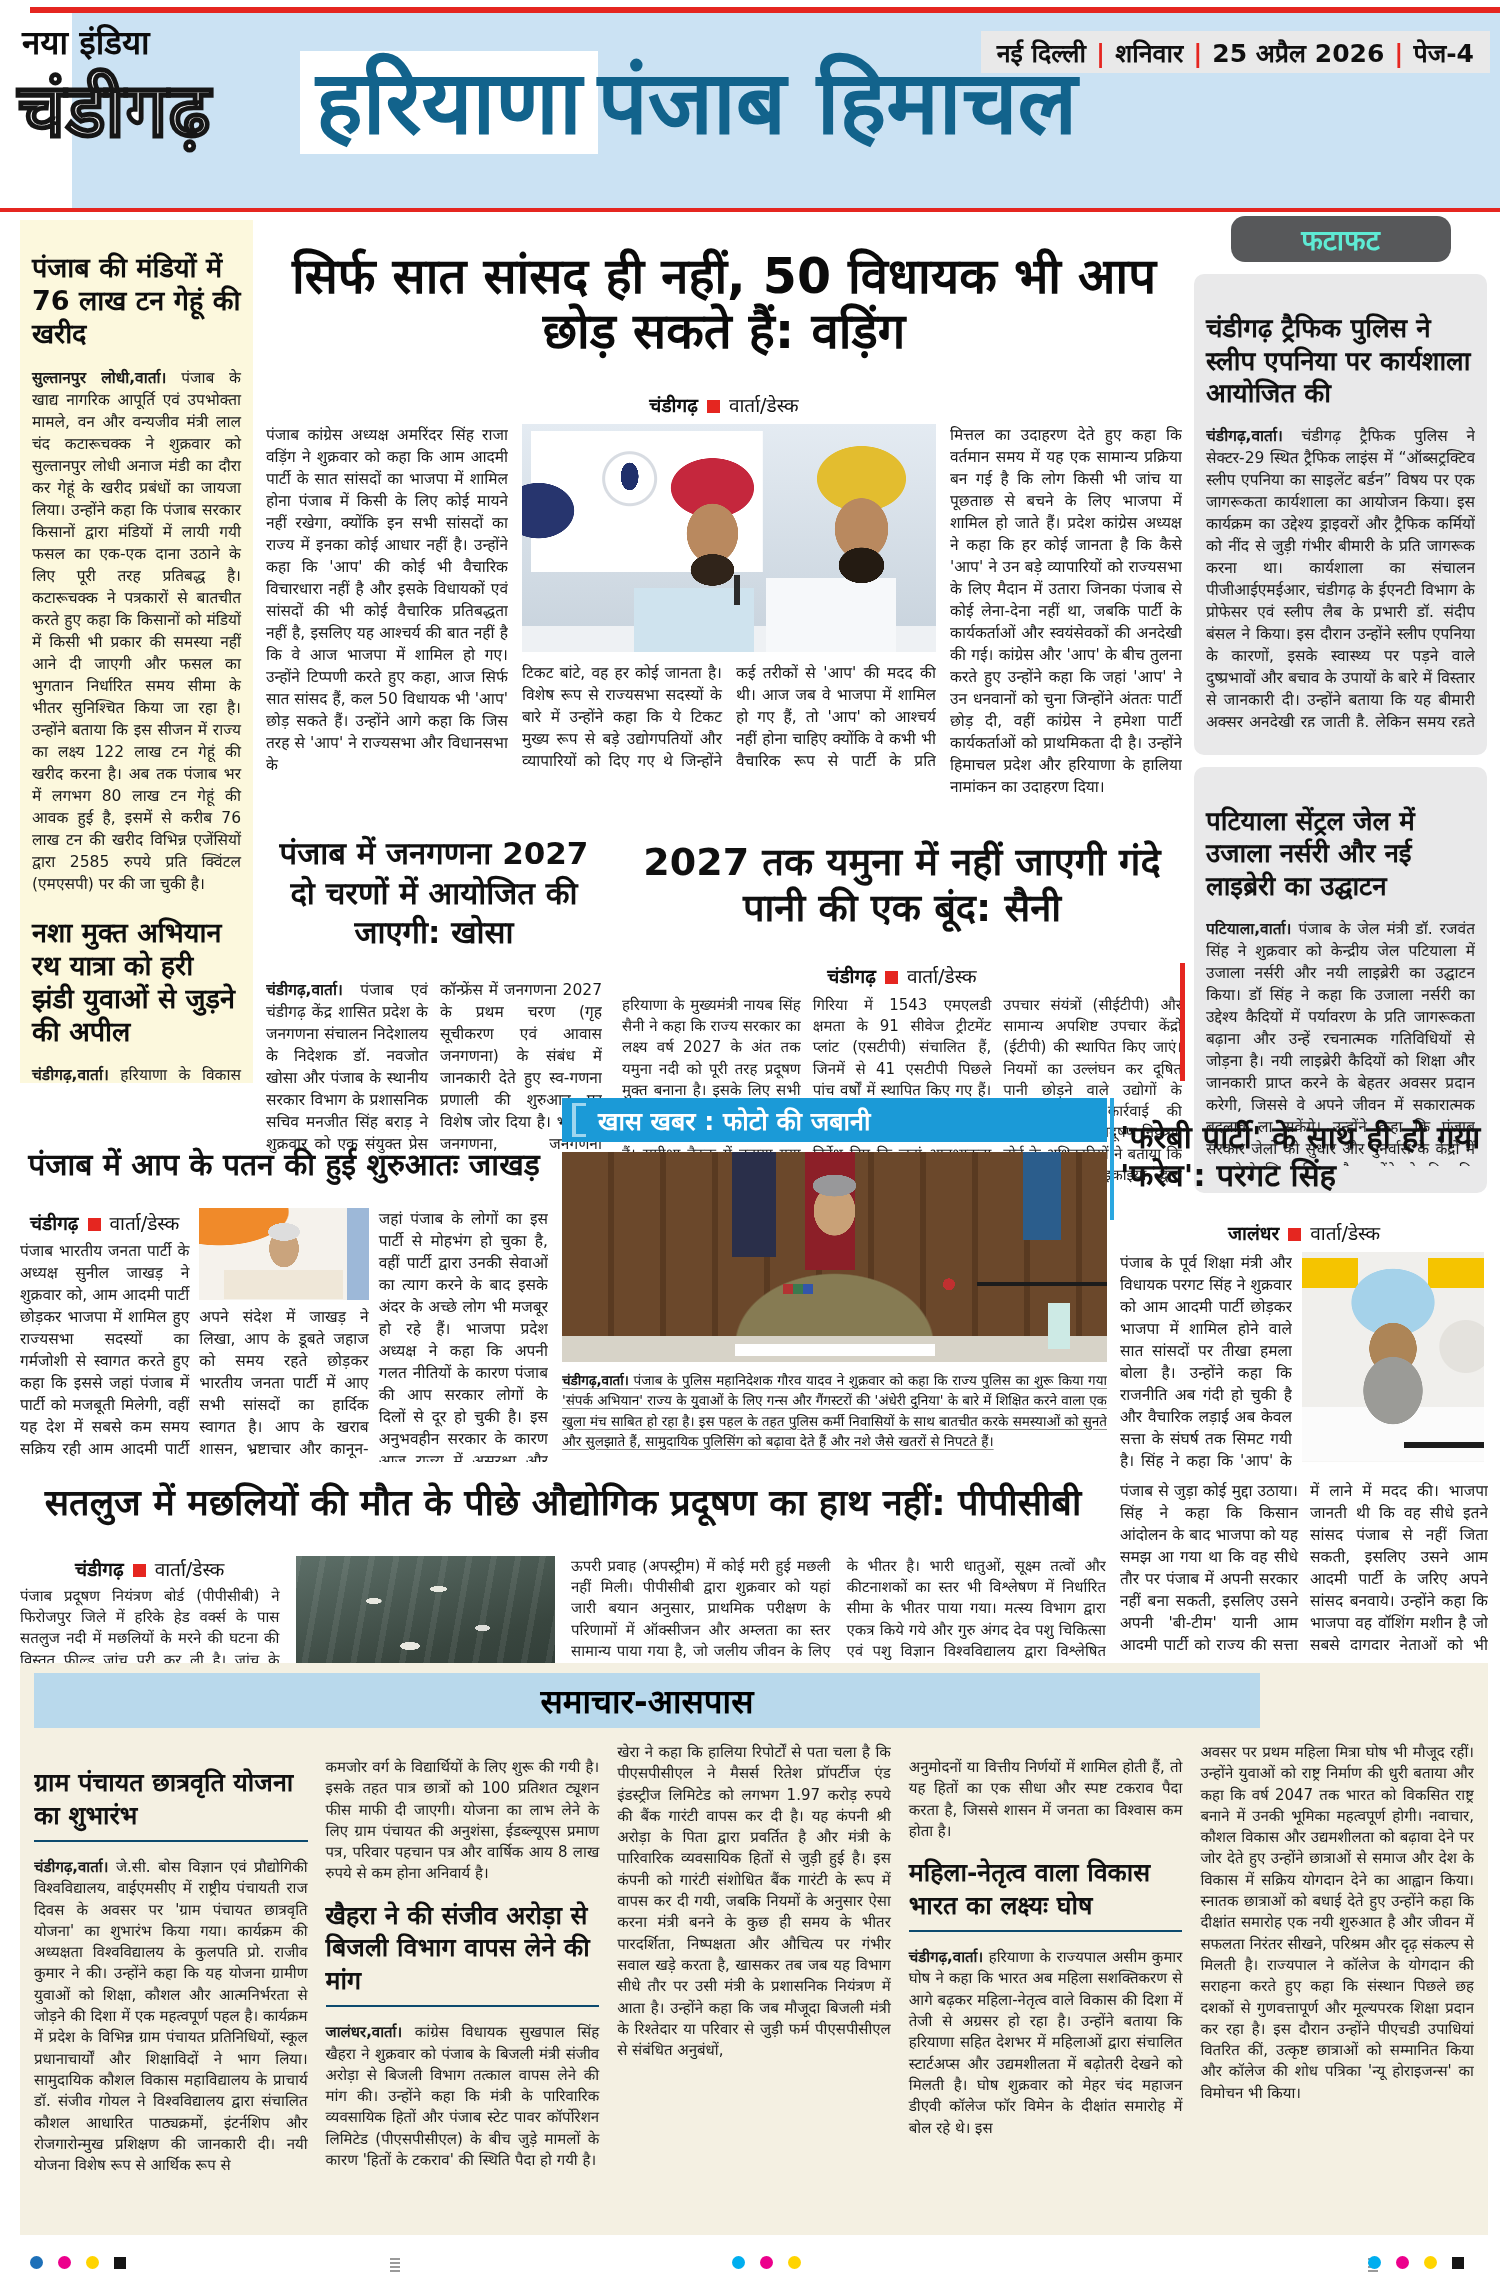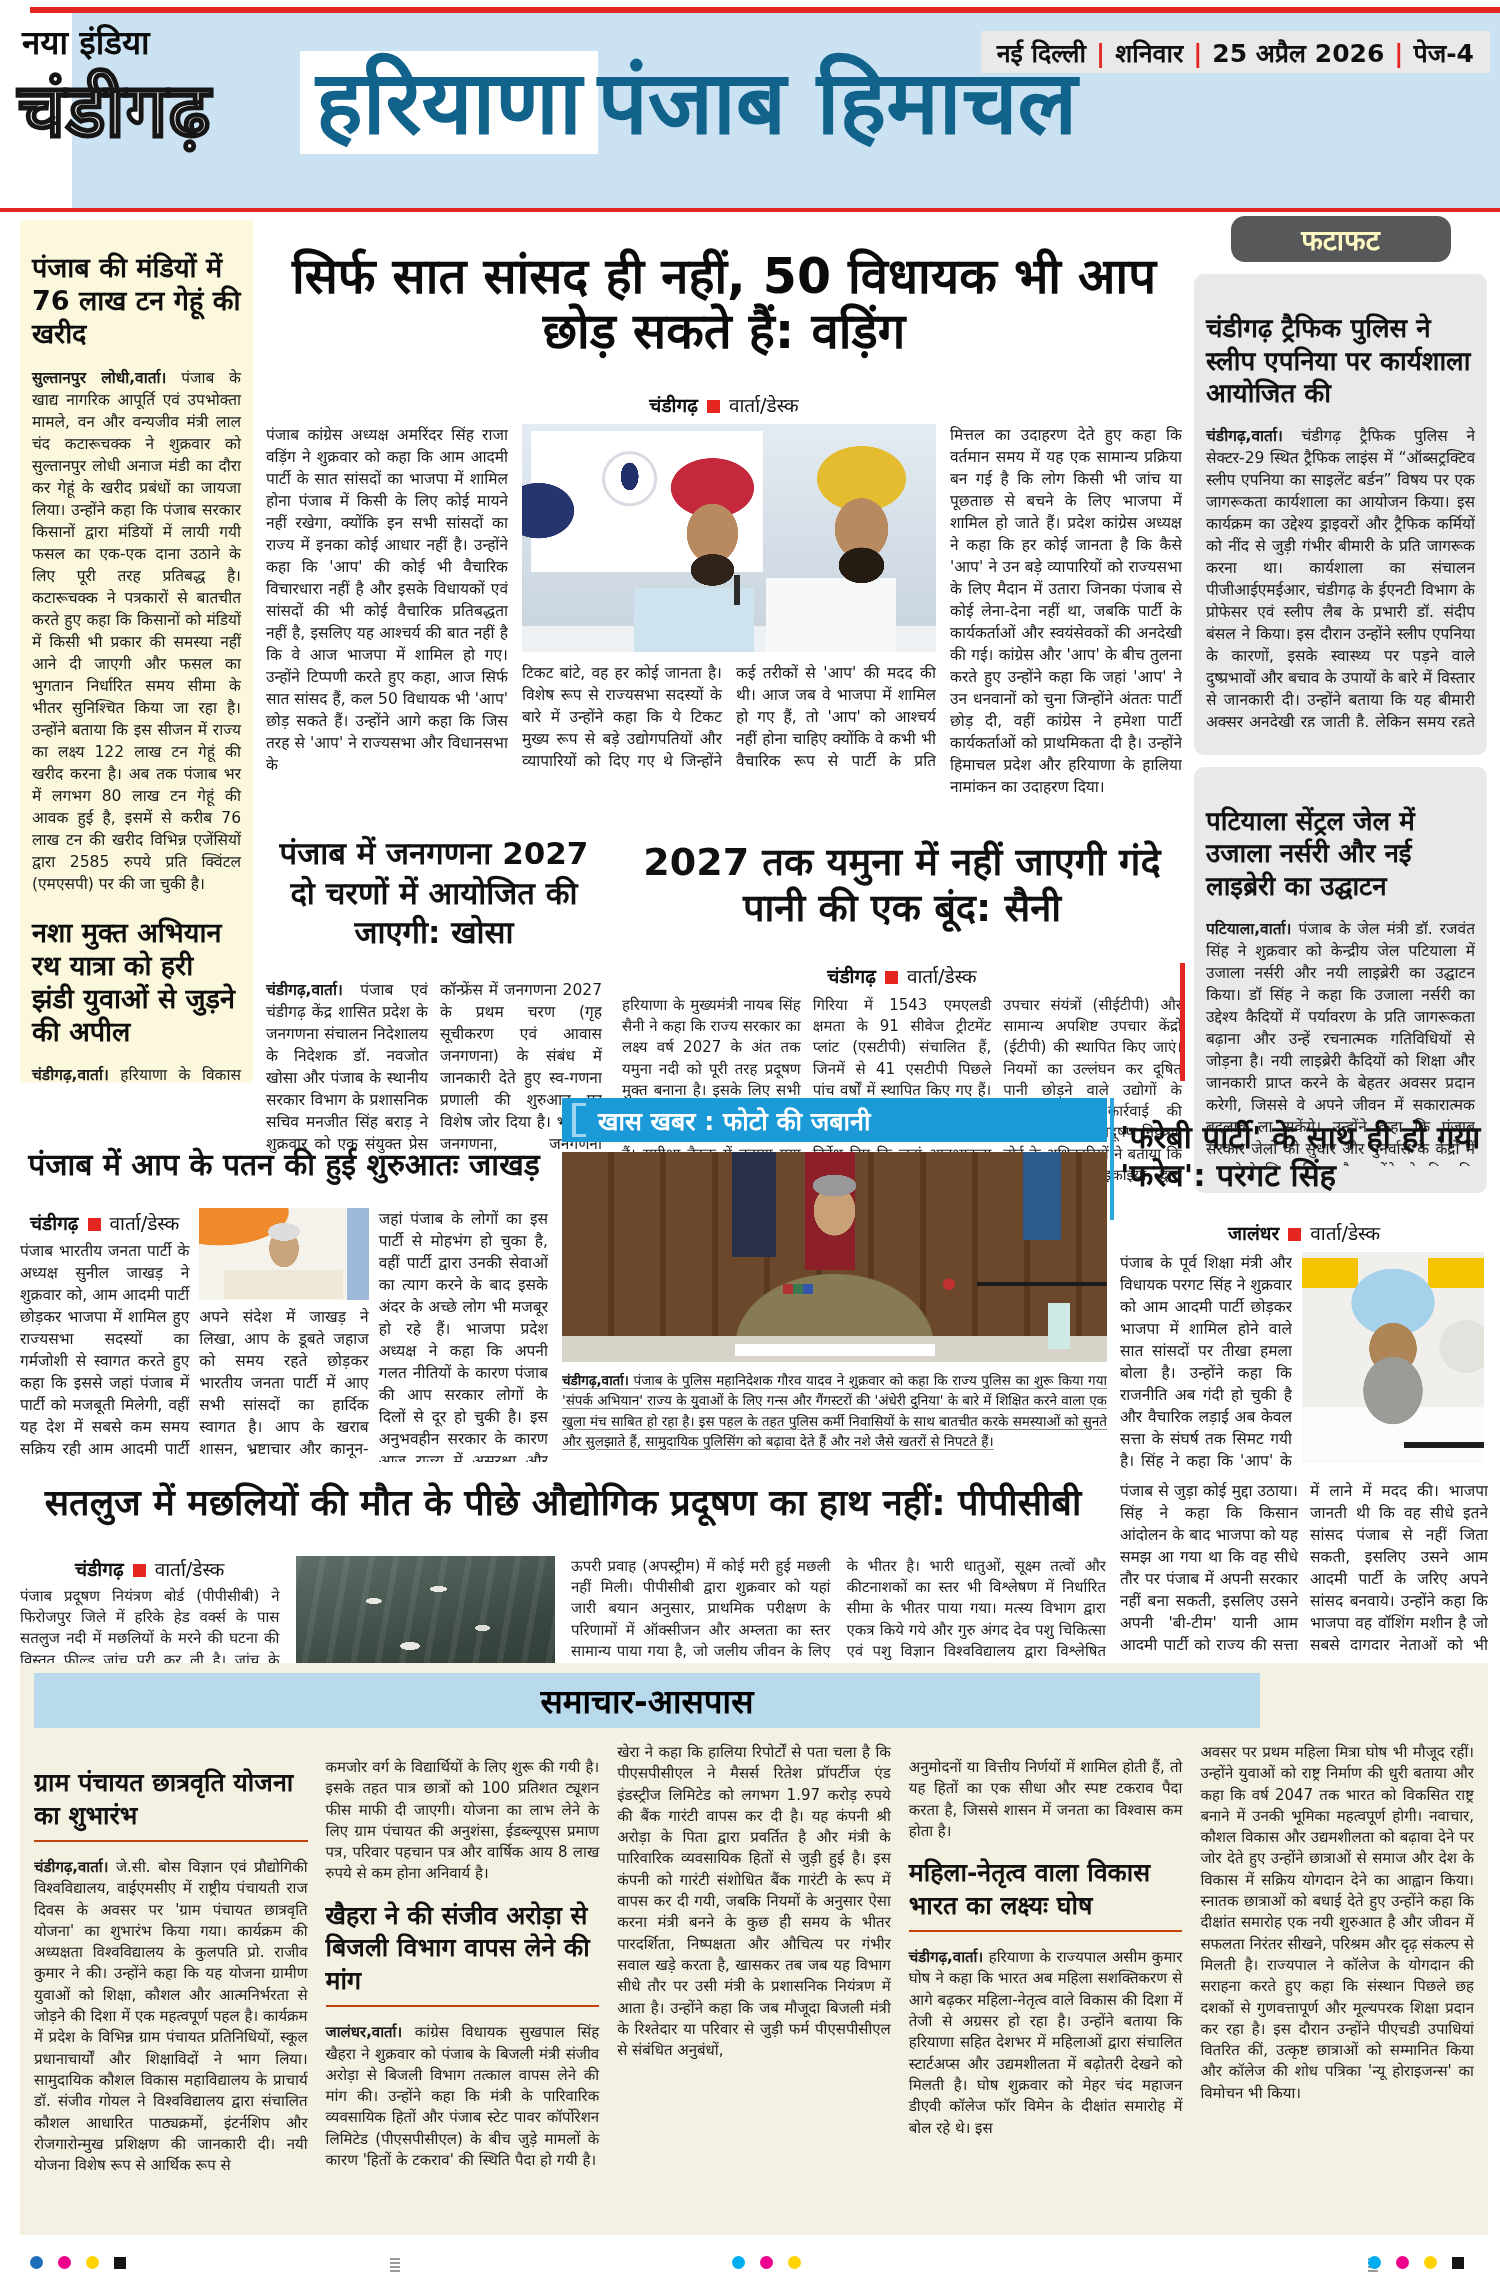--- a/index.html
+++ b/index.html
@@ -37,21 +37,21 @@
   .under{margin-top:10px;column-count:2;column-gap:14px;height:128px;overflow:hidden;}
   .mid-flex{display:flex;gap:20px;margin-top:12px;}
   .census{width:336px;}
   .census-title{font-size:31px;font-weight:800;text-align:center;line-height:1.28;}
   .census-body{column-count:2;column-gap:12px;height:196px;overflow:hidden;margin-top:6px;}
   .yamuna{flex:1;}
   .yamuna-title{font-size:38px;font-weight:800;text-align:center;line-height:1.2;}
   .yamuna-body{column-count:3;column-gap:12px;height:200px;overflow:hidden;margin-top:4px;font-size:15px;}
   
   .rail-right{position:absolute;left:1194px;top:216px;width:293px;}
-  .fatafat-pill{width:220px;margin:0 auto;background:#57585a;color:#fef9c3;text-align:center;
+  .fatafat-pill{width:220px;margin:0 auto;background:#57585a;color:#5eead4;text-align:center;
                 font-size:28px;font-weight:800;padding:4px 0;border-radius:14px;}
   .gray-box{background:#e9e9ea;border-radius:10px;padding:12px 12px;margin-top:12px;overflow:hidden;}
   .gb-title{font-size:26px;font-weight:800;line-height:1.25;margin-bottom:6px;}
   .gb-b1{height:302px;overflow:hidden;}
   .gb-b2{height:248px;overflow:hidden;}
   .red-tick{position:absolute;left:1180px;top:963px;width:5px;height:118px;background:#e52620;}
   
   .jakhar{position:absolute;left:20px;top:1122px;width:528px;height:340px;overflow:hidden;}
   .jk-title{font-size:30px;font-weight:800;text-align:center;line-height:1.2;}
   .jk-grid{display:grid;grid-template-columns:1fr 1fr 1fr;gap:10px;margin-top:4px;height:268px;overflow:hidden;}
@@ -71,21 +71,21 @@
   .ppcb{position:absolute;left:20px;top:1447px;width:1086px;}
   .ppcb-title{font-size:36px;font-weight:800;text-align:center;white-space:nowrap;}
   .ppcb-grid{display:grid;grid-template-columns:repeat(4,1fr);gap:16px;margin-top:10px;height:158px;overflow:hidden;}
   .ppcb .body{font-size:15px;}
   
   .news{position:absolute;left:20px;top:1663px;width:1468px;height:572px;background:#f4f0e2;
         padding:10px 14px;box-sizing:border-box;overflow:hidden;}
   .news-banner{width:1226px;background:#b9d9ec;text-align:center;padding:5px 0;
                font-size:33px;font-weight:800;color:#000000;}
   .news-grid{display:grid;grid-template-columns:repeat(5,1fr);gap:18px;margin-top:14px;height:478px;overflow:hidden;}
-  .n-title{font-size:25px;font-weight:800;line-height:1.3;border-bottom:2px solid #c2410c;
+  .n-title{font-size:25px;font-weight:800;line-height:1.3;border-bottom:2px solid #0c4a6e;
            padding-bottom:8px;margin-bottom:8px;}
   .mt{margin-top:14px;}
   .news .body{font-size:15px;}
   
   .photo{background-repeat:no-repeat;}
   .photo-press{width:100%;height:228px;background-color:#d7e1ea;background-image:
     linear-gradient(#2b2b2b,#2b2b2b),
     radial-gradient(ellipse 22px 16px at 46% 64%,#30241a 98%,transparent),
     radial-gradient(ellipse 26px 30px at 46% 48%,#b9895f 98%,transparent),
     radial-gradient(ellipse 42px 30px at 46% 28%,#c5273d 98%,transparent),

